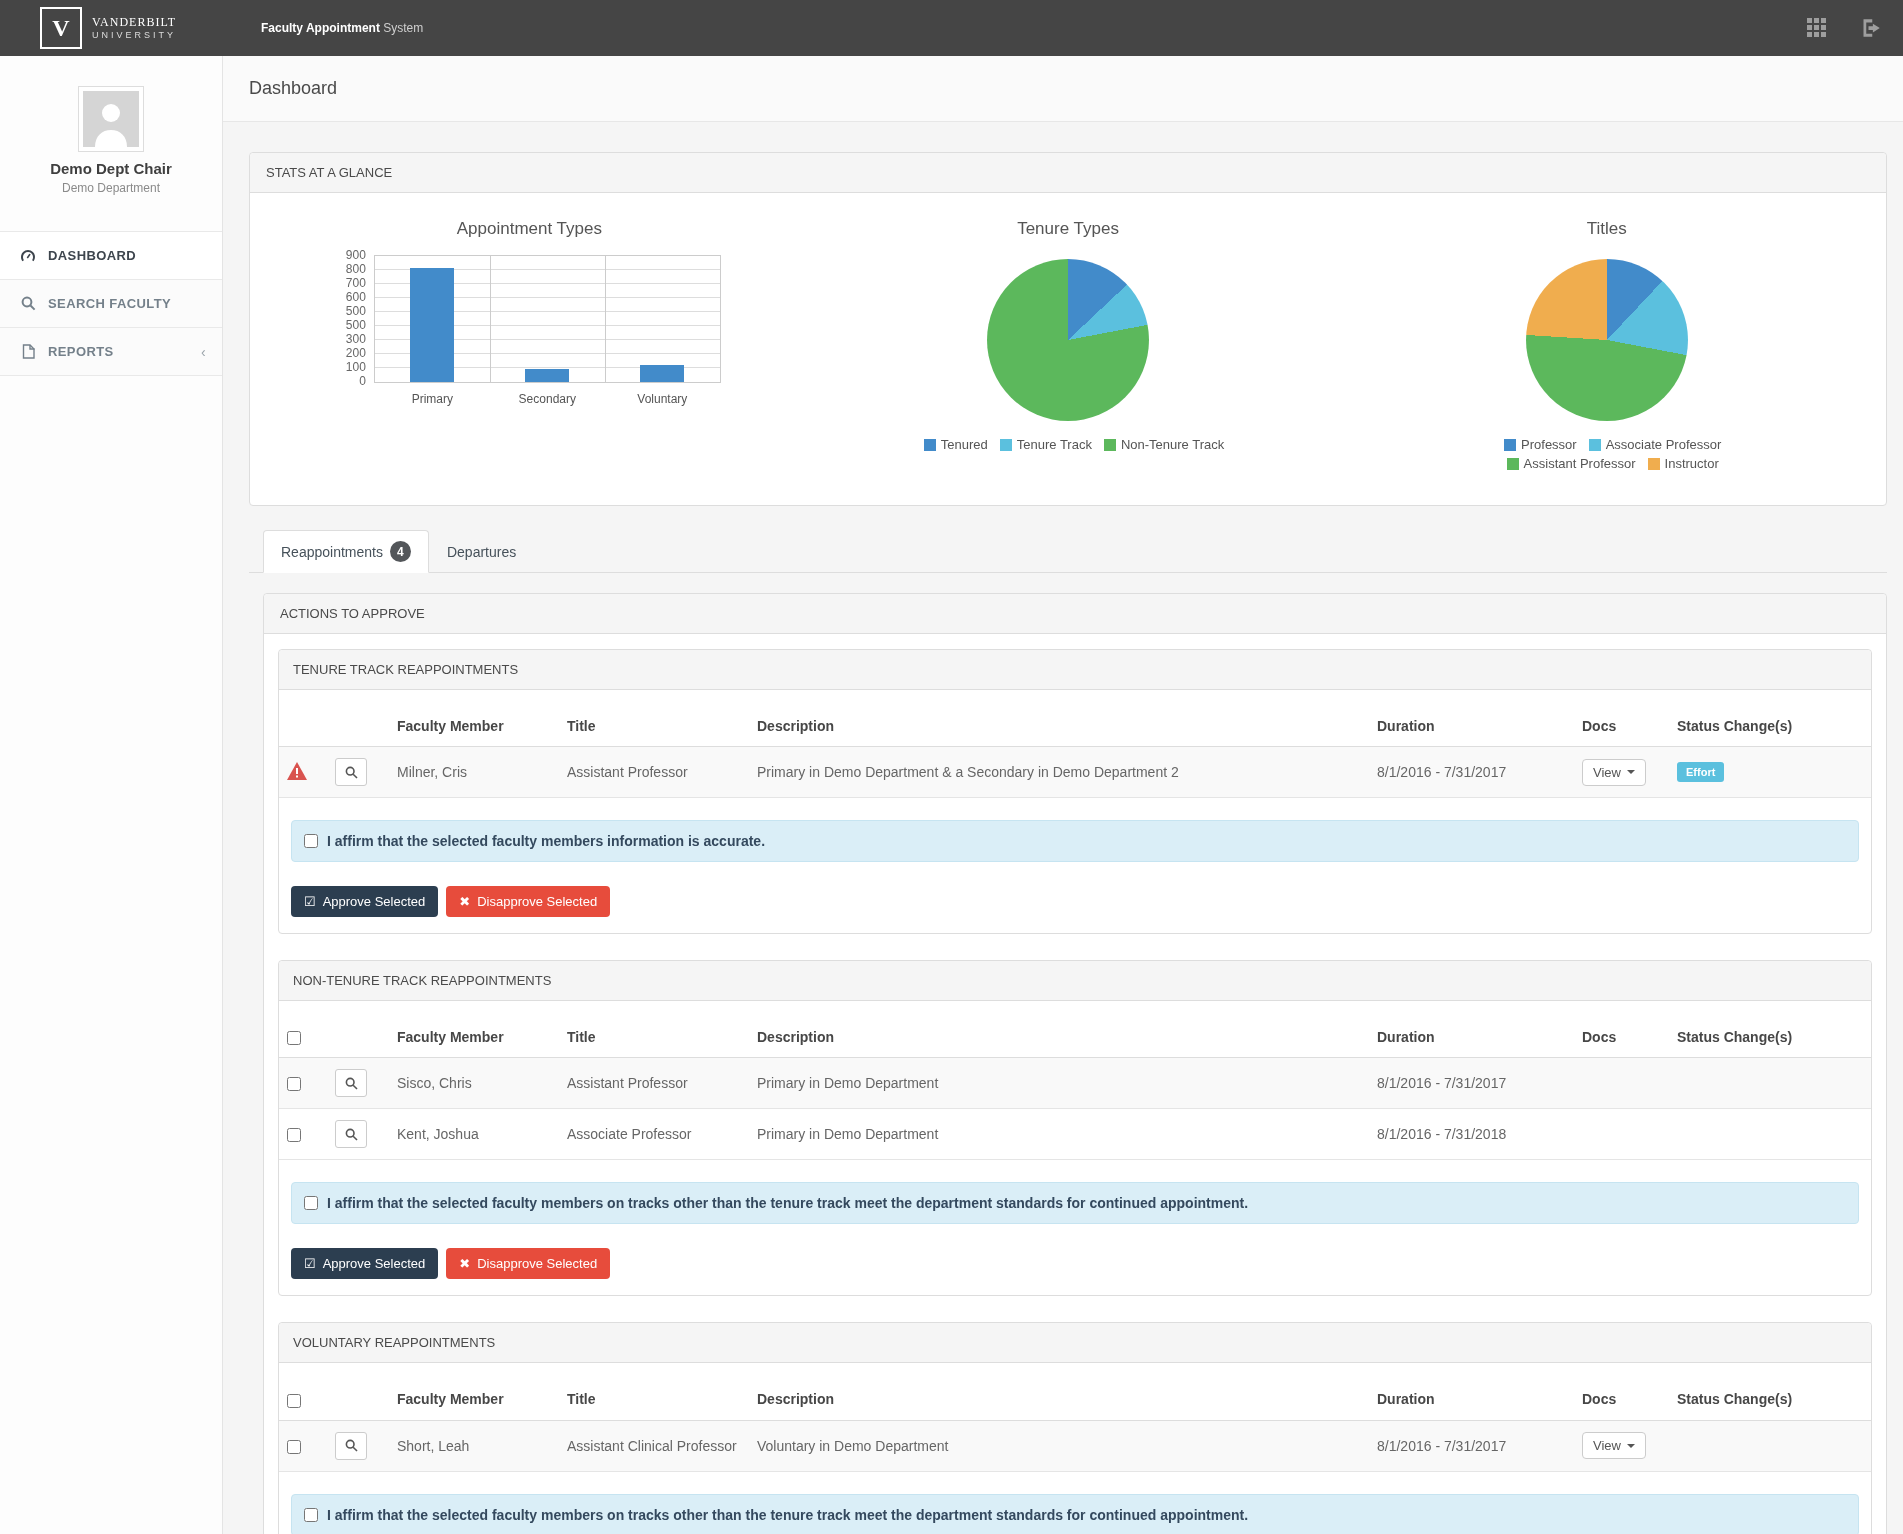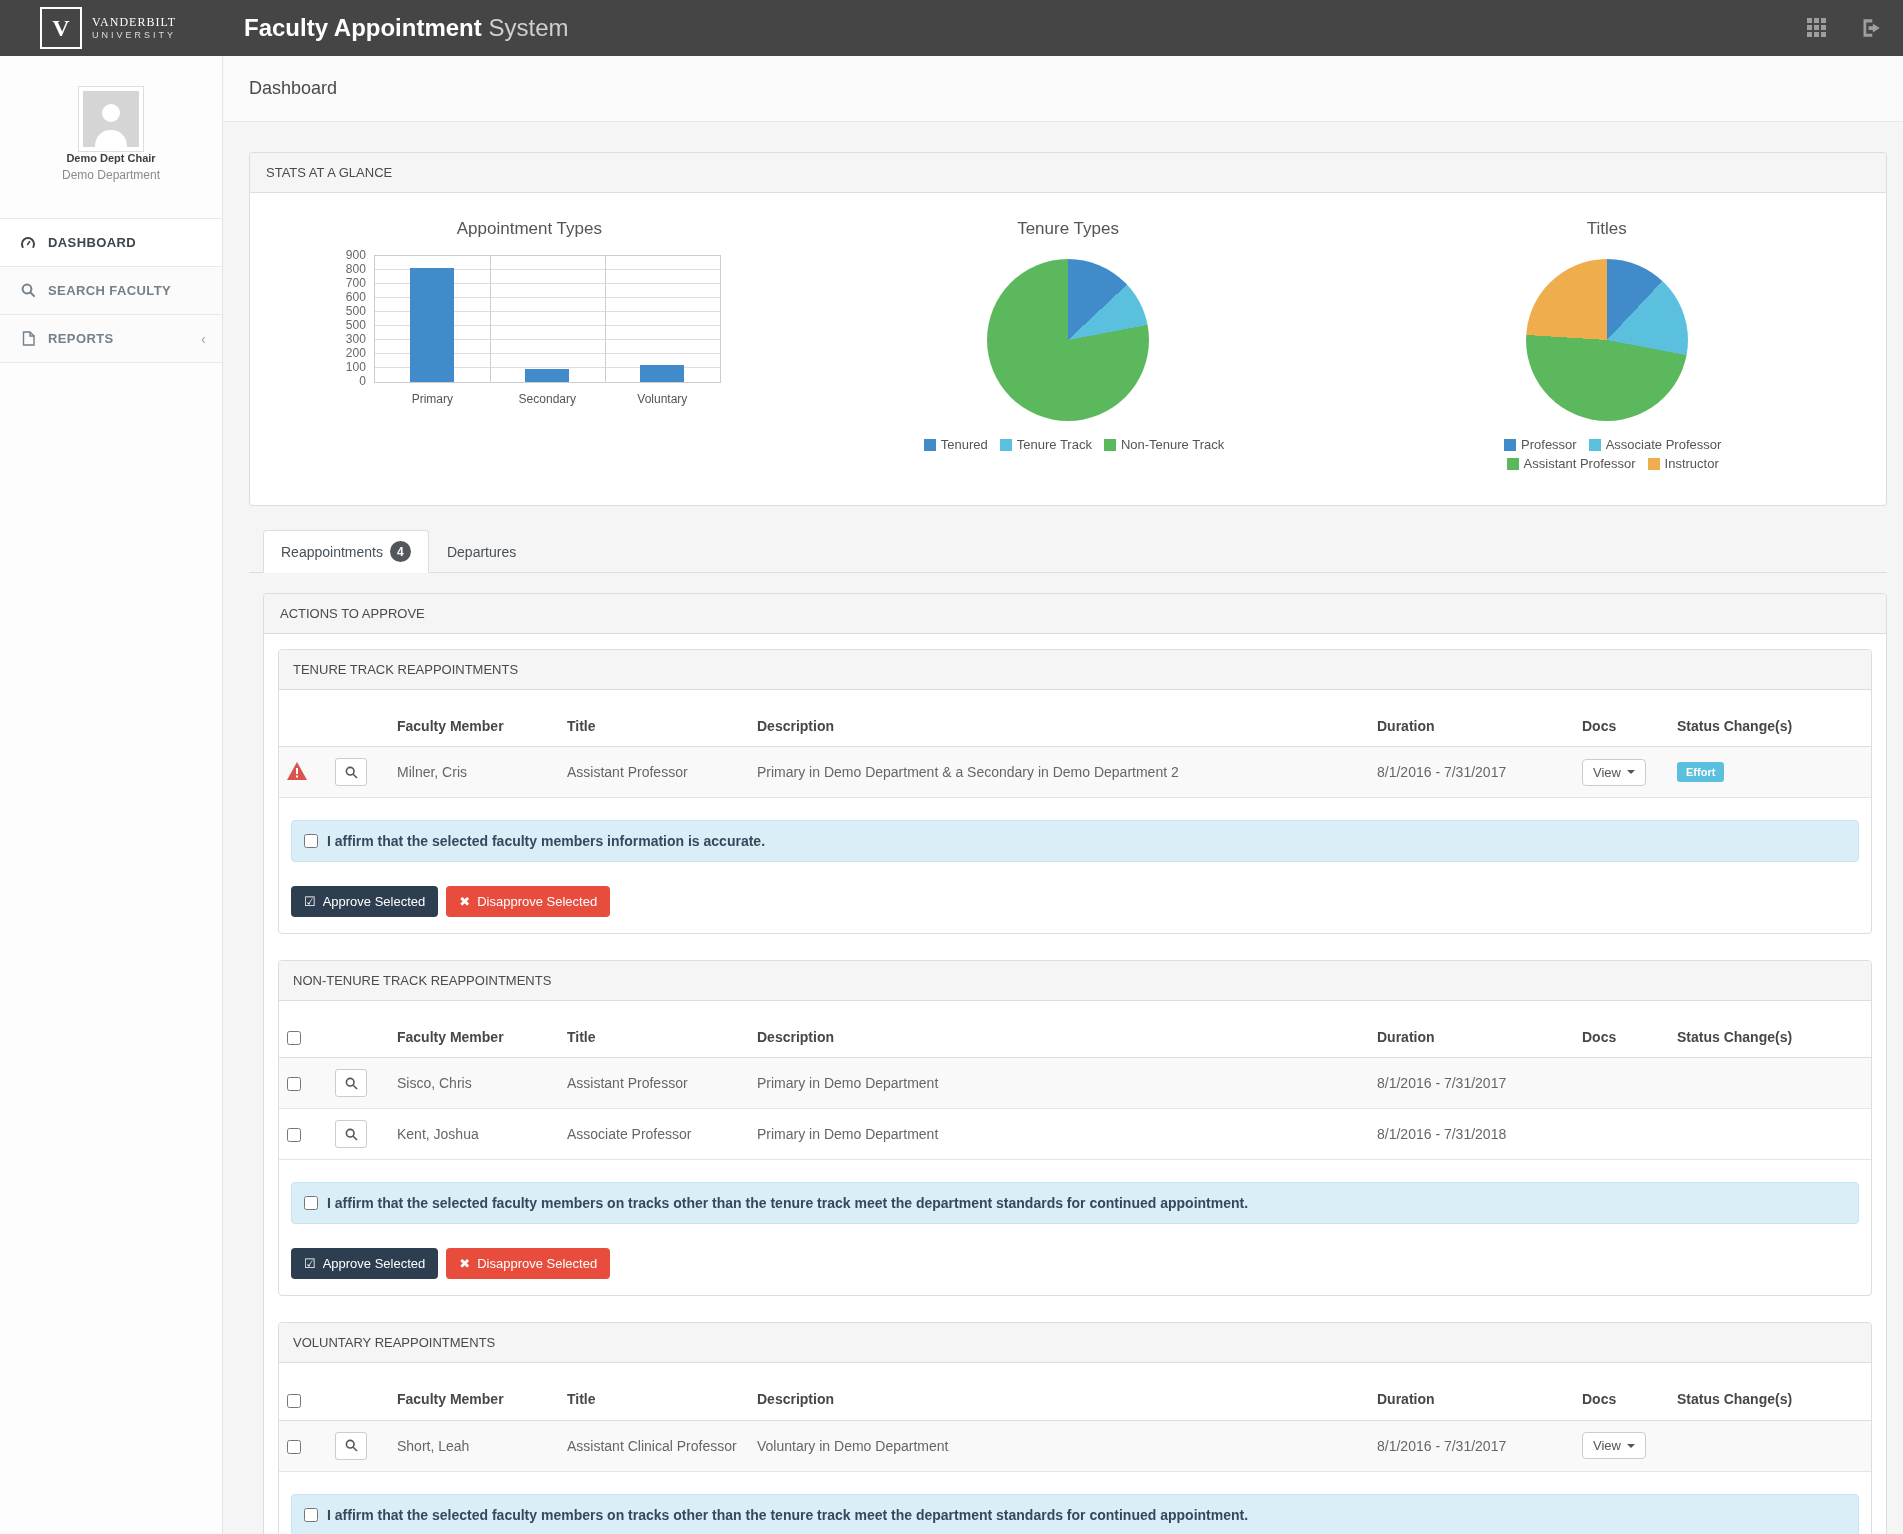--- a/index.html
+++ b/index.html
@@ -6,33 +6,33 @@
   body{width:1903px;height:1534px;overflow:hidden;background:#fff;
        font-family:"Liberation Sans","DejaVu Sans",sans-serif;color:#444;}
   
   .navbar{height:56px;background:#454545;display:flex;align-items:center;position:relative;}
   .brand{display:flex;align-items:center;gap:10px;padding-left:40px;width:182px;}
   .brand-box{width:38px;height:38px;border:2px solid #fff;display:flex;align-items:center;justify-content:center;}
   .brand-v{color:#fff;font-family:"Liberation Serif","DejaVu Serif",serif;font-size:24px;font-weight:bold;}
   .brand-text{color:#fff;line-height:1.15;text-align:center;}
   .brand-l1{font-family:"Liberation Serif","DejaVu Serif",serif;font-size:12px;letter-spacing:1px;}
   .brand-l2{font-size:9px;letter-spacing:3px;color:#ddd;}
-  .nav-title{margin-left:22px;font-size:24px;color:#fff;font-weight:bold;}
+  .nav-title{margin-left:39px;font-size:12px;color:#fff;font-weight:bold;}
   .nav-title .light{font-weight:normal;color:#cfcfcf;}
   .nav-icons{position:absolute;right:22px;top:0;height:56px;display:flex;align-items:center;gap:34px;}
   .nav-icon-btn{background:none;border:none;cursor:pointer;padding:0;display:flex;}
   
   .layout{display:flex;height:1478px;}
   .sidebar{width:222px;background:#fdfdfd;border-right:1px solid #e4e4e4;flex-shrink:0;}
   .main{flex:1;background:#f5f5f5;display:flex;flex-direction:column;min-width:0;}
   
   .avatar-wrap{padding:30px 0 14px;text-align:center;}
   .avatar-card{display:inline-block;background:#fff;border:1px solid #ddd;padding:4px;}
   .avatar-img{width:56px;height:56px;background:#d5d5d5;display:flex;align-items:flex-end;justify-content:center;overflow:hidden;}
-  .user-name{font-size:11px;font-weight:bold;color:#3f3f3f;text-align:center;margin-top:0;}
+  .user-name{font-size:15px;font-weight:bold;color:#3f3f3f;text-align:center;margin-top:8px;}
   .user-dept{font-size:12px;color:#8a8a8a;text-align:center;margin-top:4px;}
   .menu{margin-top:22px;border-top:1px solid #e9e9e9;}
   .menu-item{display:flex;align-items:center;gap:12px;padding:16px 20px;border-bottom:1px solid #e9e9e9;
              font-size:13px;font-weight:bold;letter-spacing:.4px;color:#74808a;cursor:pointer;background:#fbfbfb;position:relative;}
   .menu-item.active{color:#3d454d;background:#fff;}
   .menu-item .menu-icon{width:16px;display:flex;justify-content:center;}
   .menu-chevron{position:absolute;right:16px;color:#9aa3aa;font-size:14px;font-weight:normal;}
   
   .breadcrumb-bar{background:#fafafa;border-bottom:1px solid #e7e7e7;padding:22px 26px;}
   .breadcrumb-title{font-size:18px;color:#4a4a4a;}

